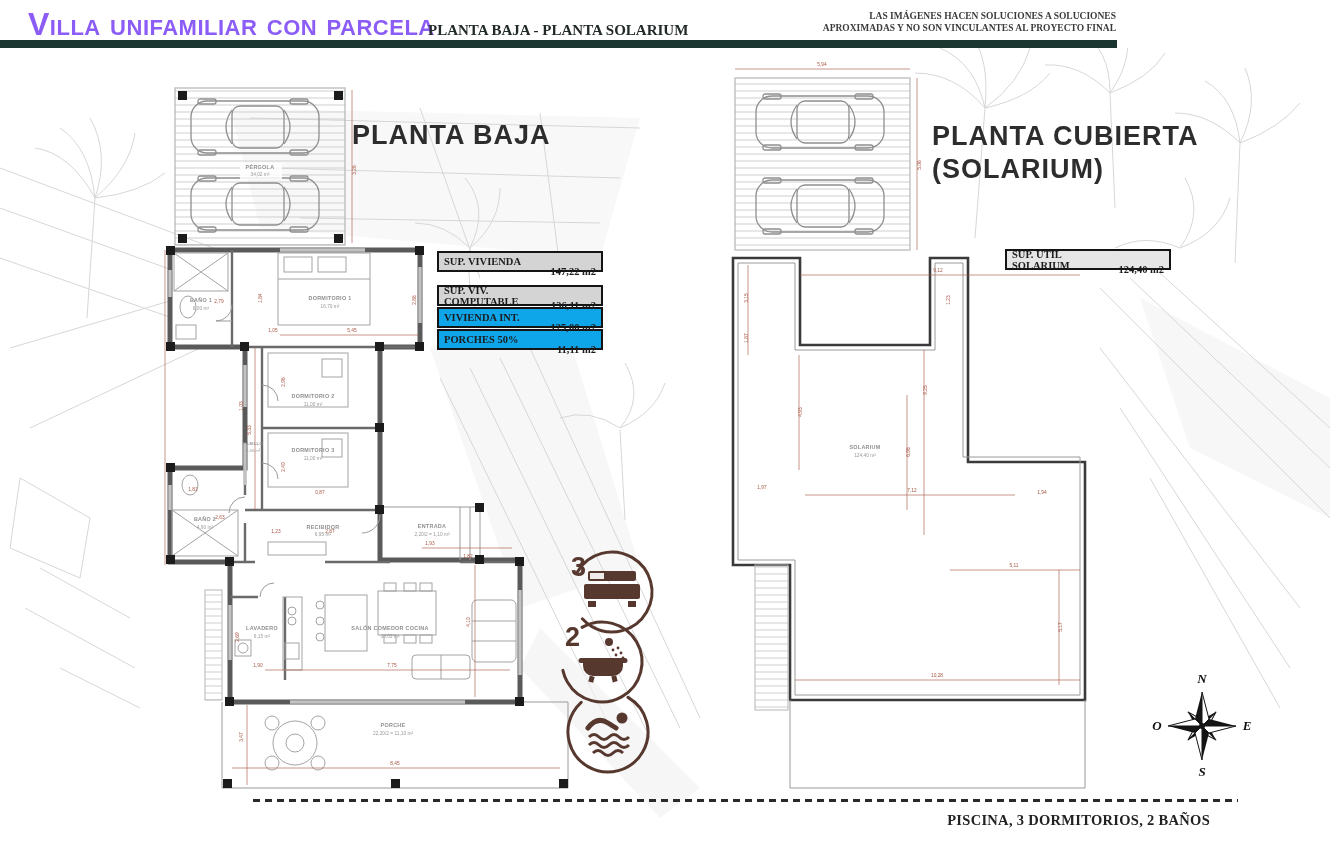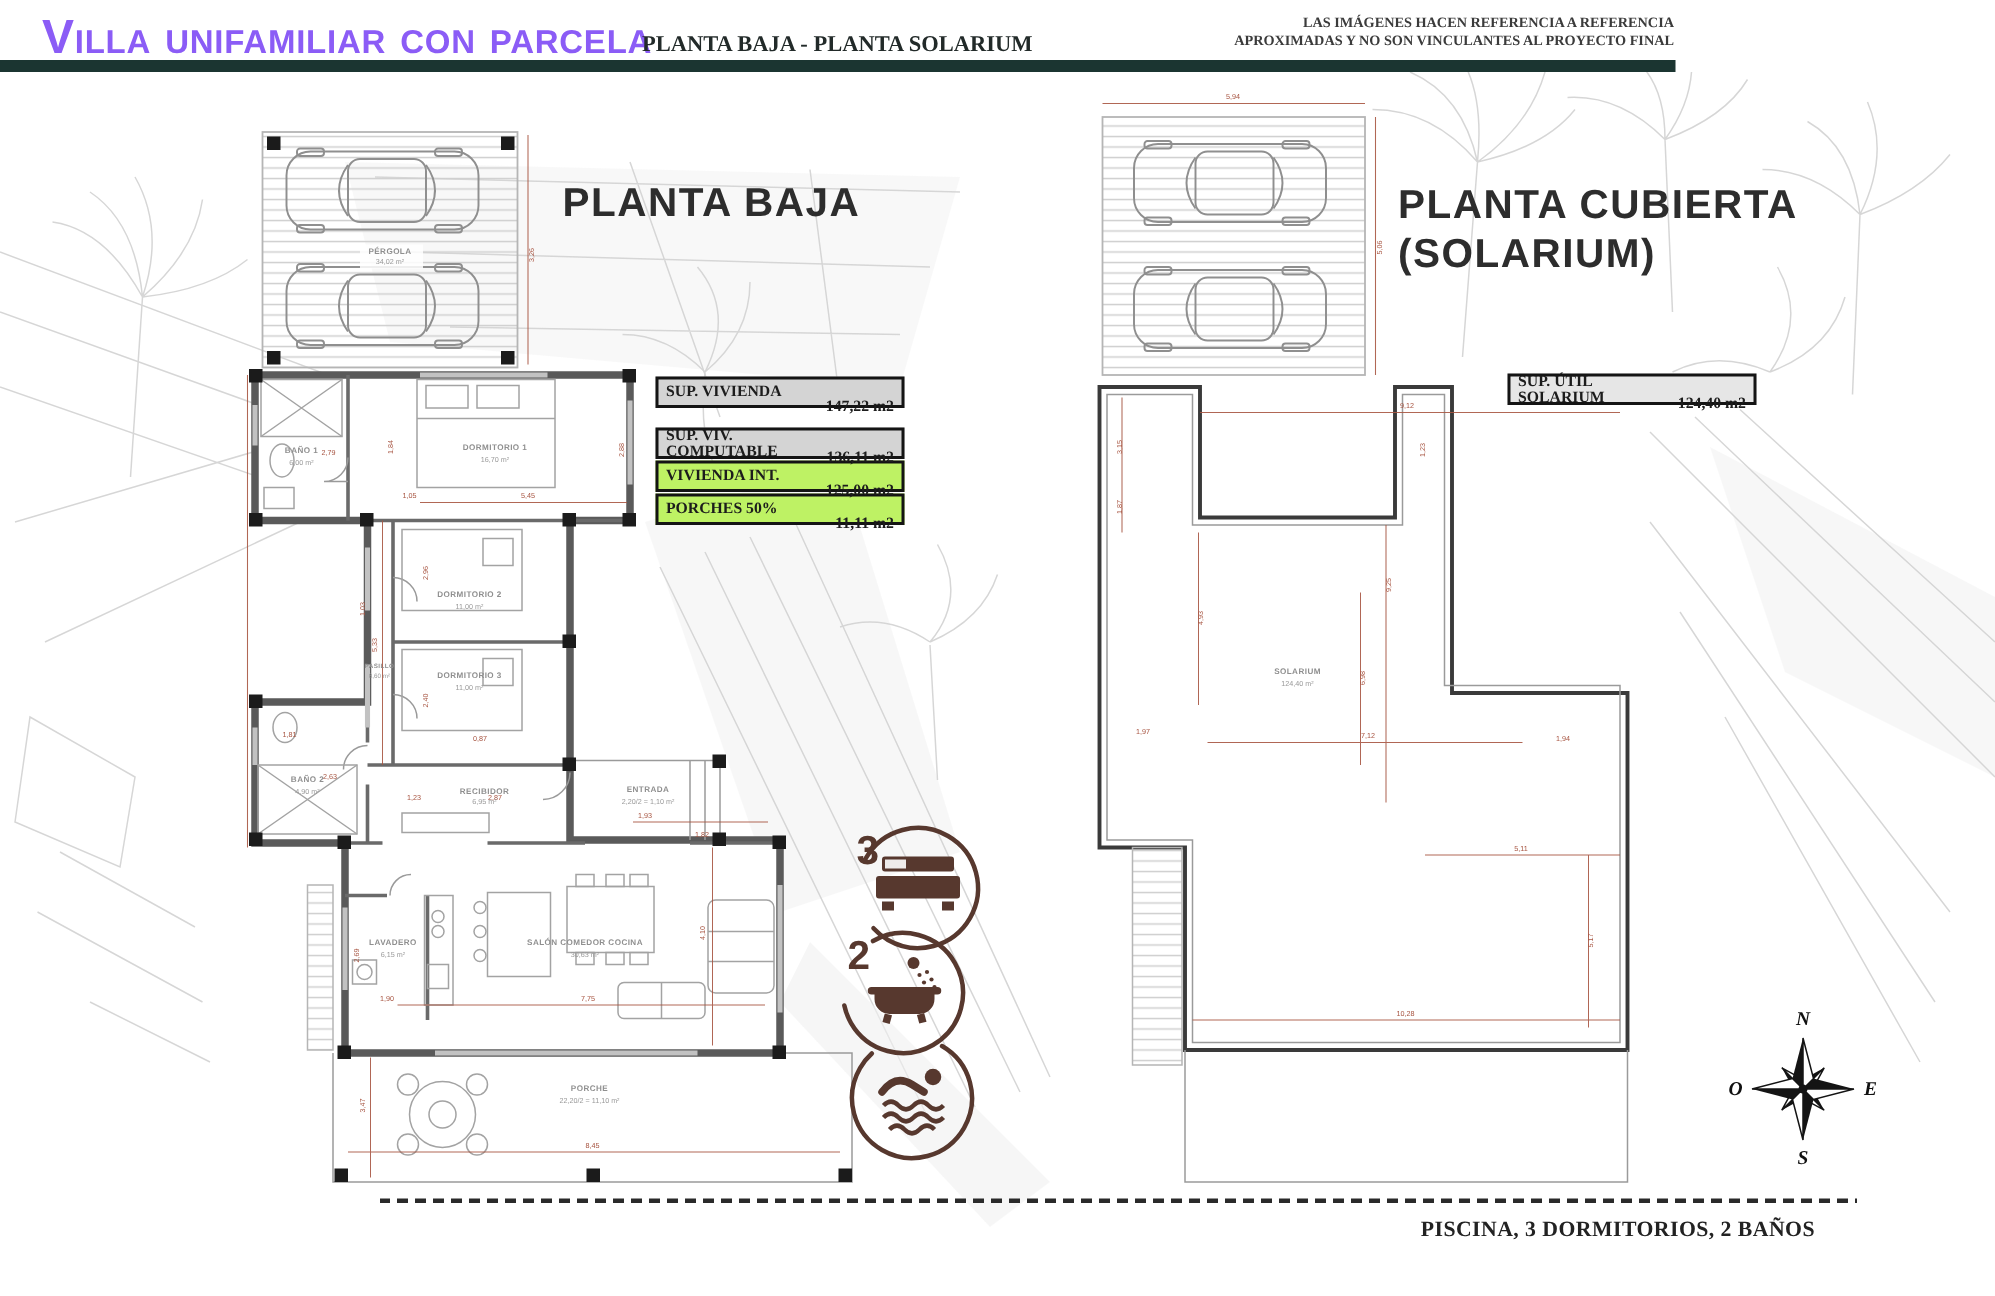--- a/index.html
+++ b/index.html
@@ -14,30 +14,30 @@
   #header-subtitle{left:428px;top:22px;font-family:Liberation Serif, serif;font-weight:bold;
     font-size:15px;color:#222a29;white-space:nowrap;}
   #disclaimer{right:214px;top:10px;width:330px;text-align:right;
     font-family:"Liberation Serif",serif;font-weight:bold;font-size:9.5px;
     line-height:12px;color:#3b3b3b;}
   #accent-bar{left:0;top:40px;width:1117px;height:8px;background:#1b3531;}
 
   
   .plan-title{font-weight:800;font-size:27px;letter-spacing:1px;color:#2d2d2d;
     font-family:"Liberation Sans",sans-serif;}
-  #title-left{left:375px;top:120px;}
+  #title-left{left:352px;top:120px;}
   #title-right{left:932px;top:120px;line-height:33px;width:300px;}
 
   
   .srow{box-sizing:border-box;width:166px;height:21px;border:2px solid #141414;
     display:flex;justify-content:space-between;align-items:center;padding:0 5px;
     font-family:"Liberation Serif",serif;font-weight:bold;font-size:10.5px;color:#1c1c1c;}
   .srow .val{white-space:nowrap;margin-top:20px;}
   .gray{background:#d4d4d4;}
-  .white{background:#bef264;}
+  .white{background:#0ea5e9;}
   #table-left{left:437px;top:251px;}
   #table-left .srow+ .srow{margin-top:1px;gap:28px;}
   #table-left .srow.gap{margin-top:13px;}
   #table-right{left:1005px;top:249px;}
   #table-right .srow{background:#e6e6e6;}
 
   
   .wall{fill:#ffffff;stroke:#5a5a5a;stroke-width:5;}
   .wall2{fill:none;stroke:#6a6a6a;stroke-width:2.4;}
   .thin{fill:none;stroke:#9a9a9a;stroke-width:1;}
@@ -96,21 +96,21 @@
       <path class="sketch" d="M1240,95 q-30,-30 -65,-30 M1240,95 q-5,-45 -35,-62 M1240,95 q20,-40 5,-75 M1240,95 q40,-15 60,-40 M1240,95 l-5,120"></path>
       <polygon class="sketchf" points="1140,250 1330,350 1330,470 1190,400" opacity=".5"></polygon>
       <path class="sketch" d="M1100,240 L1330,470 M1130,230 L1330,420 M1160,225 L1330,380 M1100,300 L1300,560 M1120,360 L1290,620 M1150,430 L1280,660"></path>
       <path class="sketch" d="M1180,200 q25,-35 5,-70 M1180,200 q40,-15 50,-50 M1180,200 q-35,-15 -65,0"></path>
     </g>
   </svg>
 
   <div class="abs" id="header-title">Villa unifamiliar con parcela</div>
   <div class="abs" id="header-subtitle">PLANTA BAJA - PLANTA SOLARIUM</div>
   <div class="abs" id="disclaimer">
-    <div>LAS IMÁGENES HACEN REFERENCIA A REFERENCIA</div>
+    <div>LAS IMÁGENES HACEN SOLUCIONES A SOLUCIONES</div>
     <div>APROXIMADAS Y NO SON VINCULANTES AL PROYECTO FINAL</div>
   </div>
   <div class="abs" id="accent-bar"></div>
 
   <div class="abs plan-title" id="title-left">PLANTA BAJA</div>
   <div class="abs plan-title" id="title-right">
     <div>PLANTA CUBIERTA</div>
     <div>(SOLARIUM)</div>
   </div>
 

